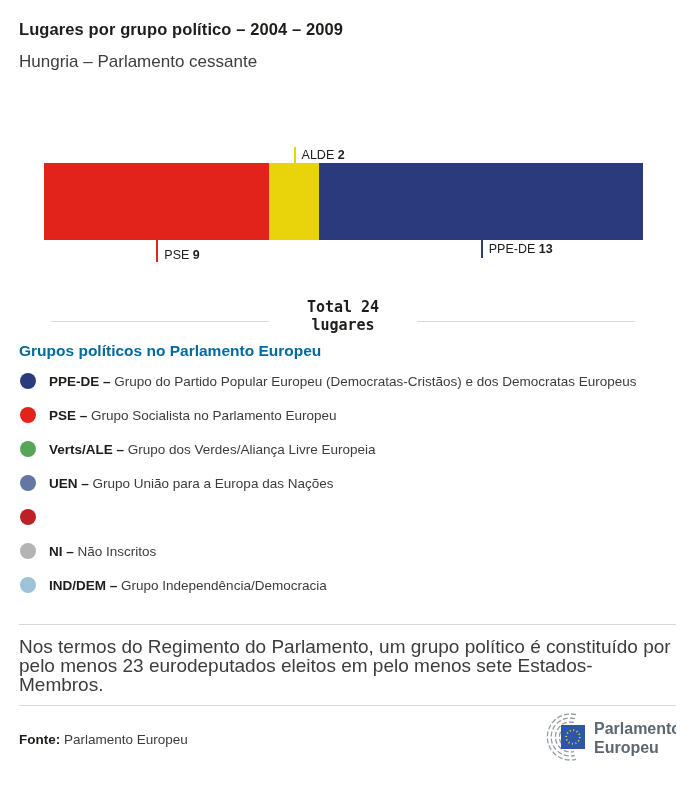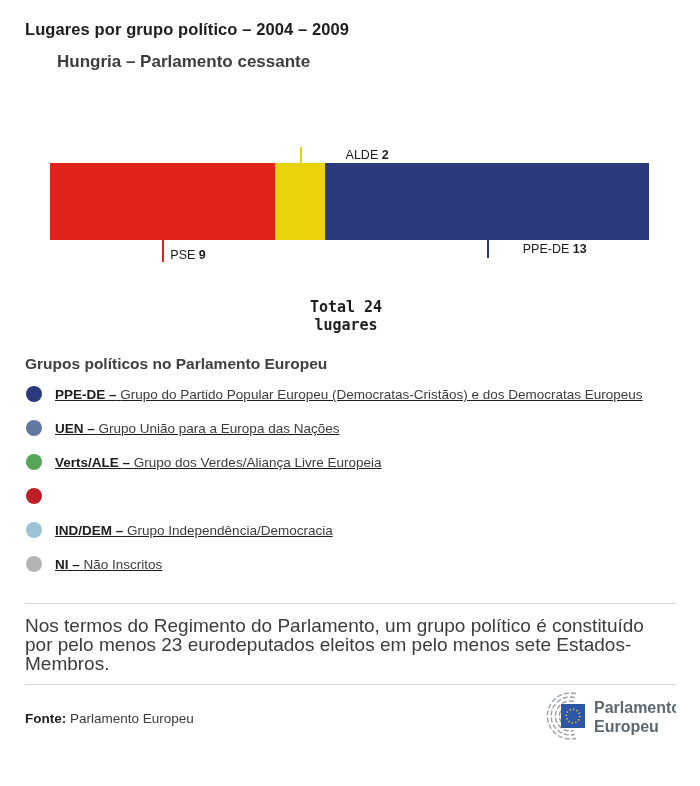--- a/index.html
+++ b/index.html
@@ -4,57 +4,57 @@
 <style>
   * { margin:0; padding:0; box-sizing:border-box; }
   html,body { background:#ffffff; }
   body {
     width:700px; height:786px;
     font-family:"Liberation Sans","DejaVu Sans",sans-serif;
     color:#1d1d1b;
     position:relative;
     overflow:hidden;
   }
-  .page { padding:18px 24px 0 25px; }
+  .page { padding:18px 24px 0 19px; }
 
   
   .title { font-size:16.5px; font-weight:700; color:#1d1d1b; line-height:22px; letter-spacing:.1px; }
-  .subtitle { margin-top:10px; font-size:17px; font-weight:700; color:#3d3d3b; line-height:24px;margin-left:32px; }
+  .subtitle { margin-top:10px; font-size:17px; font-weight:400; color:#3d3d3b; line-height:24px; }
 
   
   .chart { position:relative; height:190px; margin-top:16px; }
   .bar {
     position:absolute; left:25px; top:73px;
     width:599px; height:77px;
     display:flex;
   }
   .bar > div { height:100%; }
   .callout { position:absolute; display:flex; align-items:flex-start; white-space:nowrap; }
   .callout .tick { width:2px; flex:0 0 2px; height:100%; }
   .callout-label { margin-left:6px; font-size:12.5px; color:#1d1d1b; align-self:center; }
   .callout-label b { font-weight:700; }
   .callout.low .callout-label { align-self:flex-end; margin-bottom:0px; }
 
   
   .total-row {
     margin-top:18px;
     display:flex;
-    padding-left:32px; padding-right:41px;flex-direction:column;
+    padding-left:32px; padding-right:41px;
   }
   .total-row .rule { flex:1; height:1px; background:#d8d8d8; align-self:center; transform:translateY(5px); }
   .total-text {
     margin:0 38px;
     font-family:"DejaVu Sans Mono","Liberation Mono",monospace;
     font-weight:700; font-size:15px; line-height:18px;
     text-align:center; color:#1d1d1b;
   }
 
   
-  .legend-heading { margin-top:20px; font-size:15.5px; font-weight:700; color:#404040; line-height:20px; }
-  .legend-list { margin-top:3px;text-decoration:underline; }
+  .legend-heading { margin-top:7px; font-size:15.5px; font-weight:700; color:#0369a1; line-height:20px; }
+  .legend-list { margin-top:3px; }
   .legend-row { display:flex; align-items:center; height:34px; }
   .legend-dot { width:16px; height:16px; border-radius:50%; flex:0 0 16px; margin-left:1px; }
   .legend-text { margin-left:13px; font-size:13.5px; color:#3c3c3b; }
   .legend-text b { color:#1d1d1b; font-weight:700; }
 
   
   .hr { border:none; height:1px; background:#d8d8d8; }
   .hr1 { margin-top:22px; }
   .note { margin-top:12px; font-size:19px; line-height:19px; color:#3c3c3b; max-width:652px; }
   .hr2 { margin-top:11px; }
@@ -75,25 +75,25 @@
     <div class="bar">
         <div style="width: 37.5%; background: rgb(226, 35, 28);"></div>
         <div style="width: 8.33333%; background: rgb(233, 212, 11);"></div>
         <div style="width: 54.1667%; background: rgb(43, 58, 125);"></div>
       </div>
 
   <div class="callout low" style="left: 137.312px; top: 144px; height: 28px;">
         <div class="tick" style="background: rgb(226, 35, 28);"></div>
         <div class="callout-label"><span>PSE </span><b>9</b></div>
       </div>
-      <div class="callout" style="left: 274.583px; top: 57px; height: 16px; gap: 38px;">
+      <div class="callout" style="left: 274.583px; top: 57px; height: 16px;">
         <div class="tick" style="background: rgb(233, 212, 11);"></div>
         <div class="callout-label"><span>ALDE </span><b>2</b></div>
       </div>
-      <div class="callout" style="left: 461.771px; top: 150px; height: 18px; gap: 28px;">
+      <div class="callout" style="left: 461.771px; top: 150px; height: 18px;">
         <div class="tick" style="background: rgb(43, 58, 125);"></div>
         <div class="callout-label"><span>PPE-DE </span><b>13</b></div>
       </div>
     </div>
 
   <div class="total-row">
     <div class="rule"></div>
     <div class="total-text">
       <div>Total 24</div>
       <div>lugares</div>
@@ -102,37 +102,41 @@
   </div>
 
   <div class="legend-heading">Grupos políticos no Parlamento Europeu</div>
 
   <div class="legend-list">
     <div class="legend-row">
       <span class="legend-dot" style="background: rgb(43, 58, 125);"></span>
       <span class="legend-text"><b>PPE-DE –</b> <span>Grupo do Partido Popular Europeu (Democratas-Cristãos) e dos Democratas Europeus</span></span>
     </div>
     <div class="legend-row">
-      <span class="legend-dot" style="background: rgb(99, 119, 163);"></span>
-      <span class="legend-text"><b>UEN –</b> <span>Grupo União para a Europa das Nações</span></span>
+      <span class="legend-dot" style="background: rgb(226, 35, 28);"></span>
+      <span class="legend-text"><b>PSE –</b> <span>Grupo Socialista no Parlamento Europeu</span></span>
     </div>
     <div class="legend-row">
       <span class="legend-dot" style="background: rgb(85, 167, 87);"></span>
       <span class="legend-text"><b>Verts/ALE –</b> <span>Grupo dos Verdes/Aliança Livre Europeia</span></span>
     </div>
     <div class="legend-row">
+      <span class="legend-dot" style="background: rgb(99, 119, 163);"></span>
+      <span class="legend-text"><b>UEN –</b> <span>Grupo União para a Europa das Nações</span></span>
+    </div>
+    <div class="legend-row">
       <span class="legend-dot" style="background: rgb(189, 32, 38);"></span>
+    </div>
+    <div class="legend-row">
+      <span class="legend-dot" style="background: rgb(180, 180, 180);"></span>
+      <span class="legend-text"><b>NI –</b> <span>Não Inscritos</span></span>
     </div>
     <div class="legend-row">
       <span class="legend-dot" style="background: rgb(157, 195, 217);"></span>
       <span class="legend-text"><b>IND/DEM –</b> <span>Grupo Independência/Democracia</span></span>
-    </div>
-    <div class="legend-row">
-      <span class="legend-dot" style="background: rgb(180, 180, 180);"></span>
-      <span class="legend-text"><b>NI –</b> <span>Não Inscritos</span></span>
     </div>
   </div>
 
   <hr class="hr hr1">
   <div class="note">Nos termos do Regimento do Parlamento, um grupo político é constituído por pelo menos 23 eurodeputados eleitos em pelo menos sete Estados-Membros.</div>
   <hr class="hr hr2">
 
   <div class="footer">
     <div class="source">
       <b>Fonte:</b>

